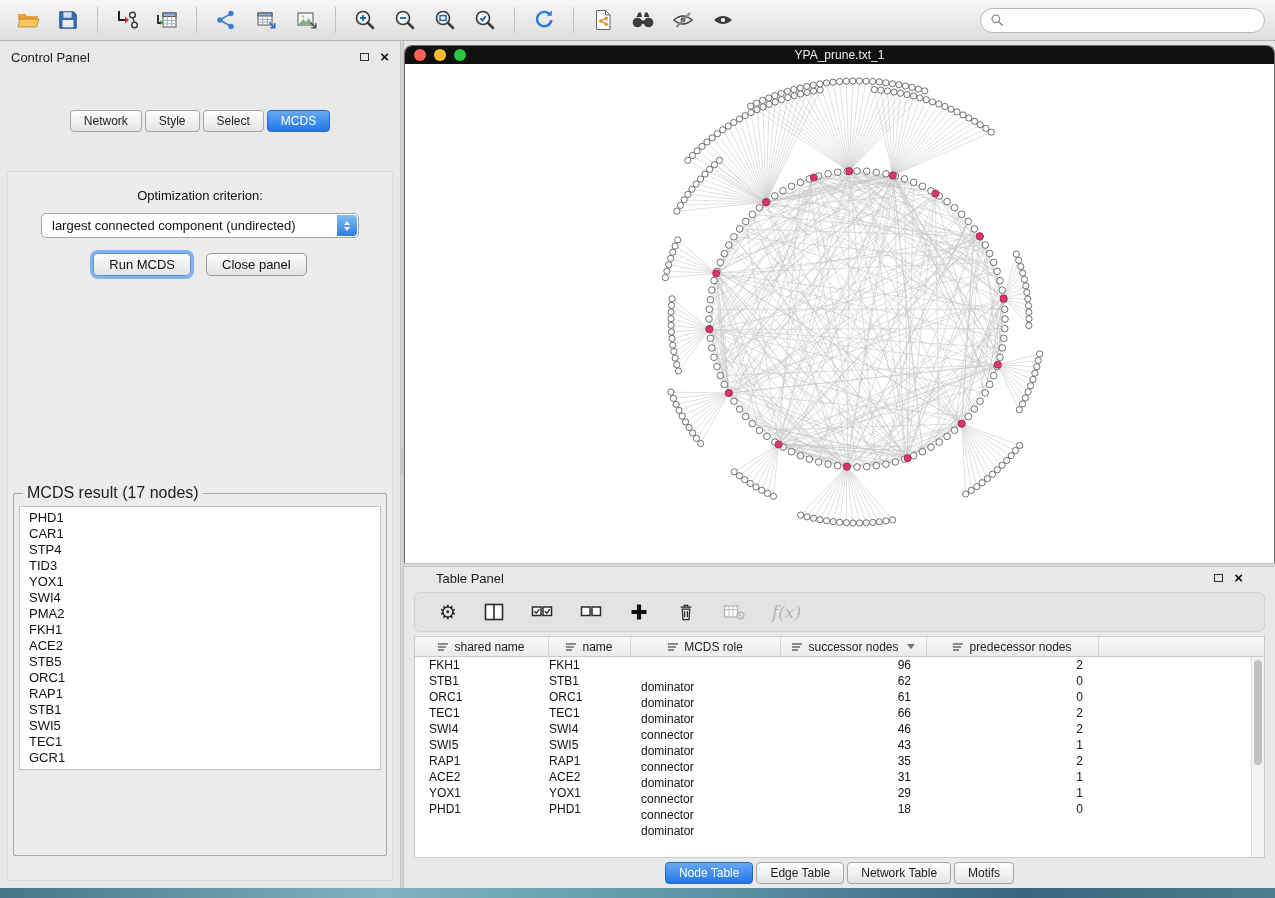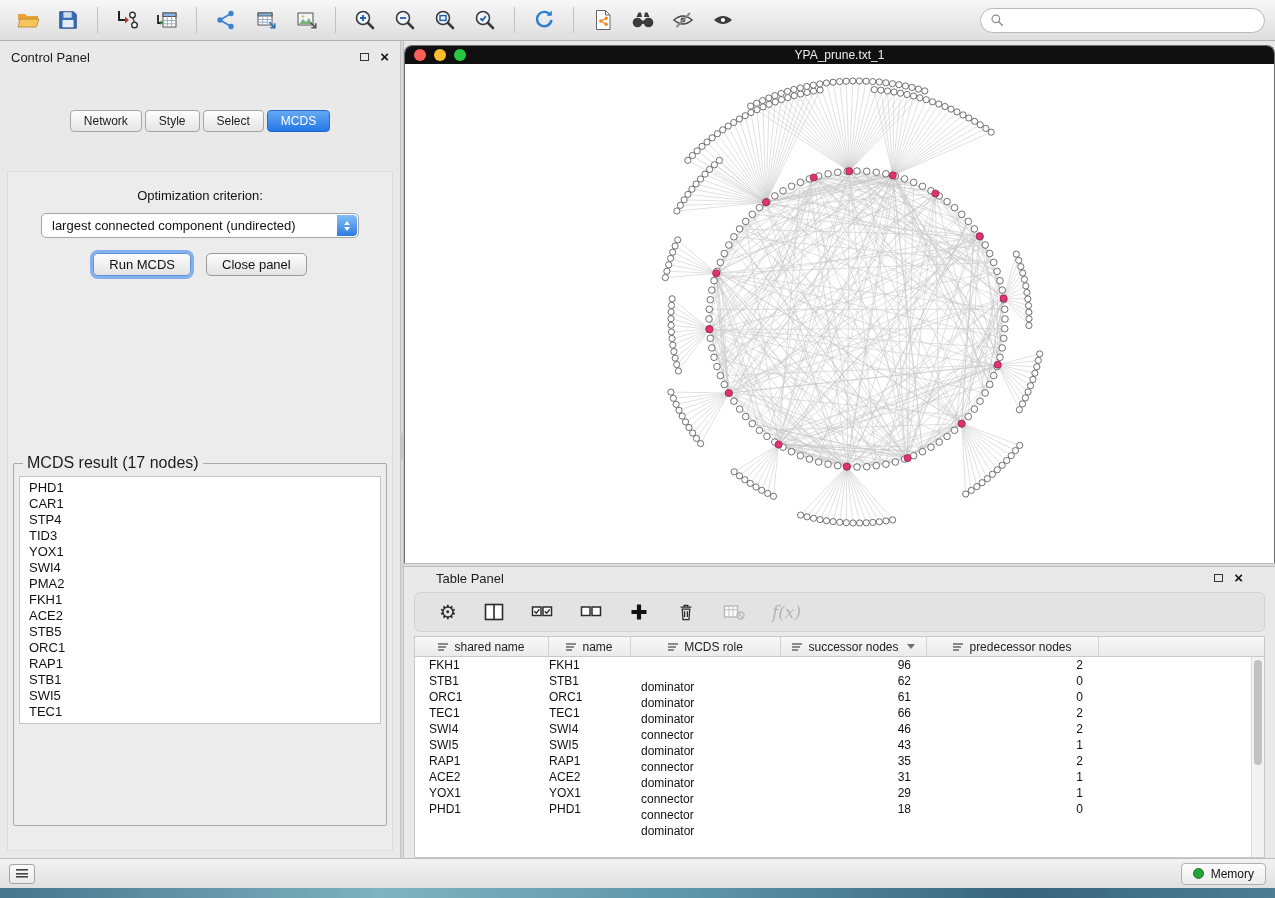--- a/index.html
+++ b/index.html
@@ -327,20 +327,21 @@
               <div class="result-item">ORC1</div>
 
               <div class="result-item">RAP1</div>
 
               <div class="result-item">STB1</div>
 
               <div class="result-item">SWI5</div>
 
               <div class="result-item">TEC1</div>
 
+              <div class="result-item">GCR1</div>
             </div>
         </fieldset>
       </div>
     </div>
 
     <div class="vsplit"></div>
 
     <div class="right">
 
       <div class="network-window">
@@ -1306,28 +1307,25 @@
                 <span class="td c3">dominator</span>
                 <span class="td c4">18</span>
                 <span class="td c5">0</span>
               </div>
             </div>
           <div class="vscroll">
             <div class="vthumb"></div>
           </div>
         </div>
 
+        <div class="tp-tabs">
+          <span class="tab active">Node Table</span>
+          <span class="tab">Edge Table</span>
+          <span class="tab">Network Table</span>
+          <span class="tab">Motifs</span>
+        </div>
       </div>
     </div>
   </div>
 
-  <div class="status-bar">
-    <span class="menu-btn">
-      <span class="hamburger"></span>
-    </span>
-    <span class="memory-btn">
-      <span class="dot"></span>
-      <span>Memory</span>
-    </span>
-  </div>
 </div>
 
 <div class="wallpaper"></div>
 
 </body></html>

